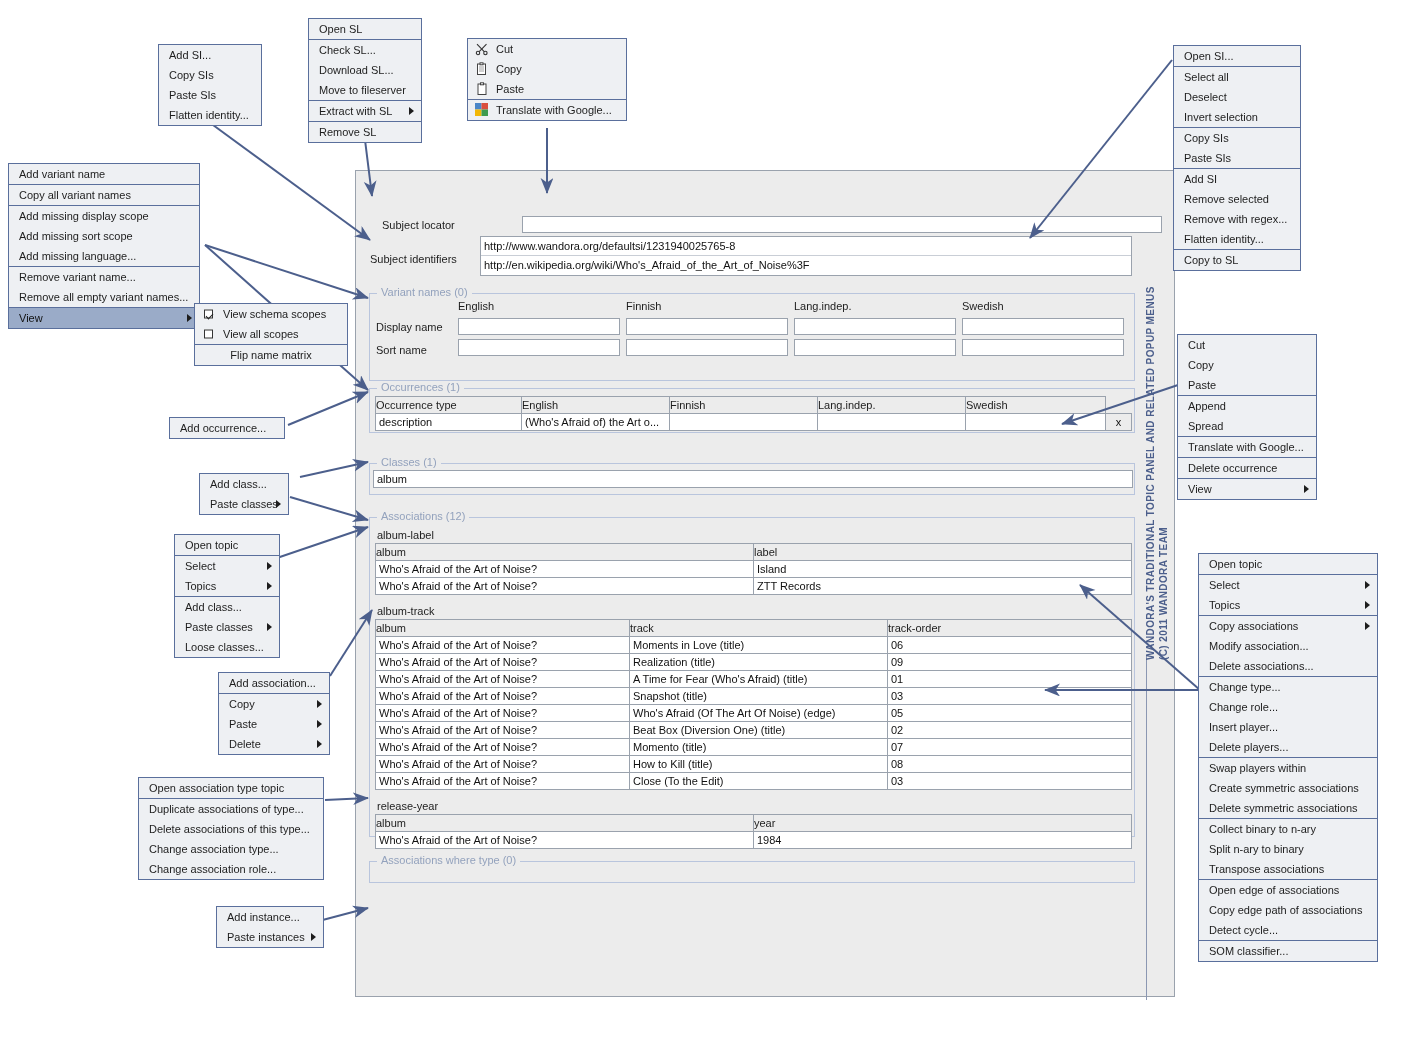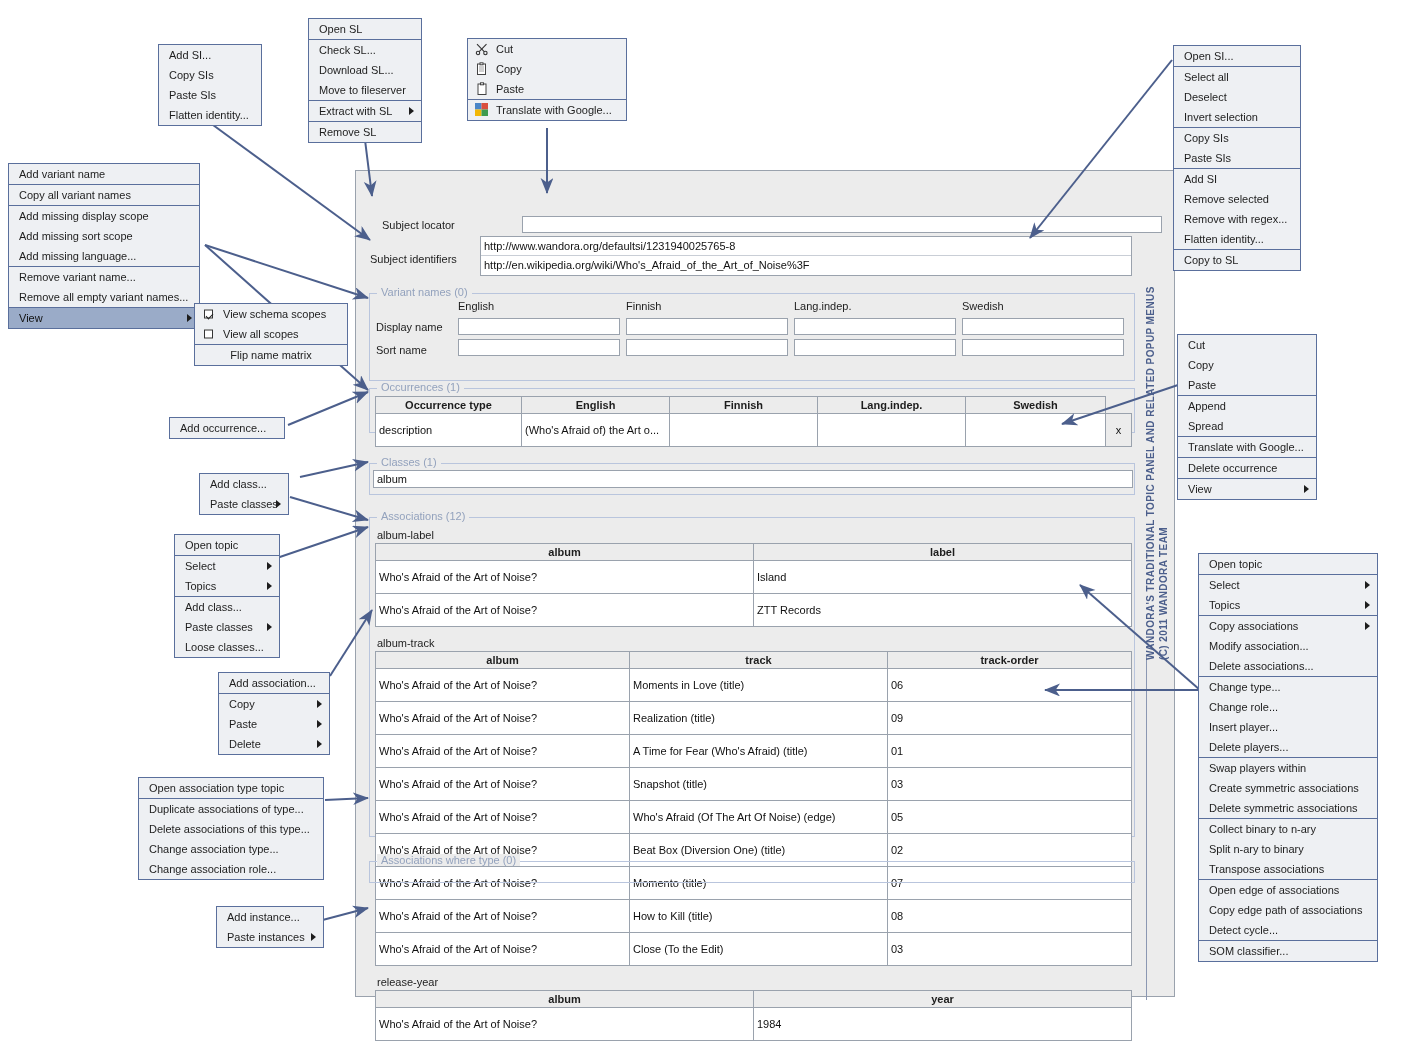--- a/index.html
+++ b/index.html
@@ -48,25 +48,25 @@
 
   
   .group{position:absolute;box-sizing:border-box;border:1px solid #b9c5dd;}
   .group > .gt{
     position:absolute;top:-8px;left:7px;background:#ececec;padding:0 4px;
     font-size:11px;color:#93a2bd;line-height:12px;white-space:nowrap;
   }
 
   table.grid{border-collapse:collapse;table-layout:fixed;width:100%;font-size:11px;}
   table.grid th{
-    background:#ececec;border:1px solid #9aa2ad;font-weight:bold;
-    height:16px;color:#1d1d1d;font-size:11px;text-align:center;padding:0;
+    background:#ececec;border:1px solid #9aa2ad;font-weight:normal;
+    height:16px;color:#1d1d1d;font-size:11px;text-align:left;padding:0;
   }
   table.grid td{
-    background:#ffffff;border:1px solid #9aa2ad;height:16px;padding:8px 3px;
+    background:#ffffff;border:1px solid #9aa2ad;height:16px;padding:0 3px;
     color:#111;white-space:nowrap;overflow:hidden;text-overflow:ellipsis;
   }
   table.grid td.xcell{background:#ececec;text-align:center;width:26px;}
   .assoc-type{font-size:11px;color:#1d1d1d;margin:6px 0 2px 2px;}
 
   
   #vcaption{
     position:absolute;left:1144px;top:660px;width:300px;height:30px;
     transform:rotate(-90deg);transform-origin:0 0;
     font-size:10px;font-weight:bold;color:#4c5f8c;letter-spacing:.4px;

